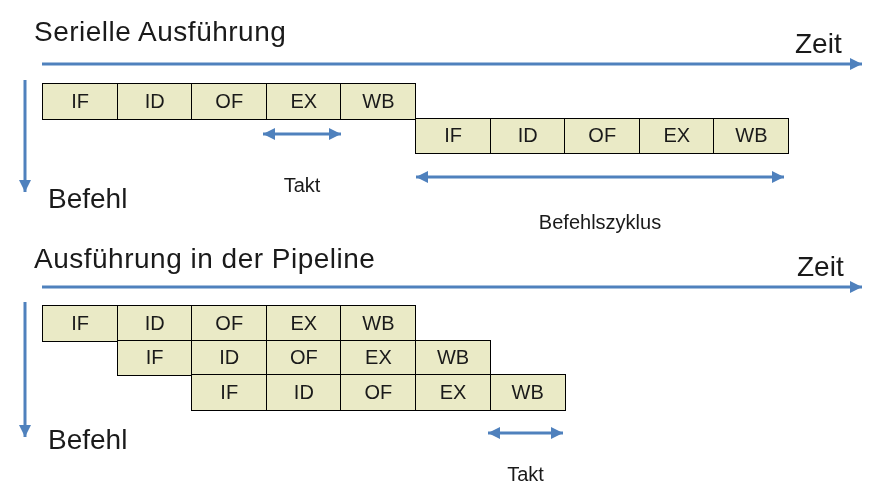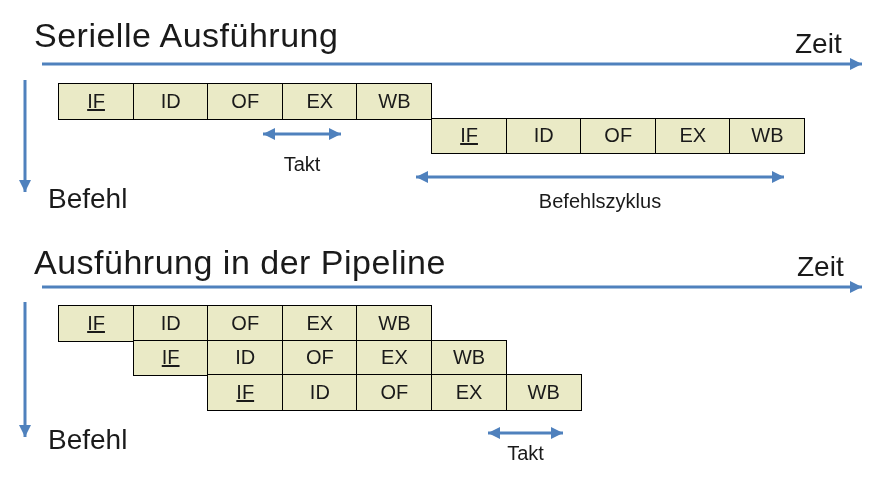--- a/index.html
+++ b/index.html
@@ -6,50 +6,51 @@
   #canvas{
     position:relative;
     width:887px;height:483px;
     background:#ffffff;
     font-family:"Liberation Sans", sans-serif;
     color:#1a1a1a;
     overflow:hidden;
   }
   .abs{position:absolute;}
   .section-title{
-    font-size:34px;
+    font-size:28px;
     letter-spacing:0.5px;
     white-space:nowrap;
   }
   .small-label{
     font-size:28px;
     white-space:nowrap;
   }
   .centered-label{
     font-size:20px;
     text-align:center;
     white-space:nowrap;
+    margin-top:21px;
   }
   .row{
     position:absolute;
     display:flex;
   }
   .cell{
     box-sizing:border-box;
     width:76.1px;
     height:36.5px;
     margin-left:-1.5px;
     border:1.5px solid #000000;
     background:#eaeac6;
     display:flex;
     align-items:center;
     justify-content:center;
     font-size:20px;
   }
-  .cell:first-child{margin-left:16px;text-decoration:underline;}
+  .cell:first-child{margin-left:0;}
   svg.arrows{position:absolute;left:0;top:0;pointer-events:none;}
 </style>
 </head>
 <body>
 
 <div id="canvas">
 
   <svg class="arrows" width="887" height="483" viewBox="0 0 887 483">
     <defs>
       <marker id="ah-end" viewBox="0 0 10 10" refX="10" refY="5" markerWidth="14" markerHeight="12" markerUnits="userSpaceOnUse" orient="auto">

